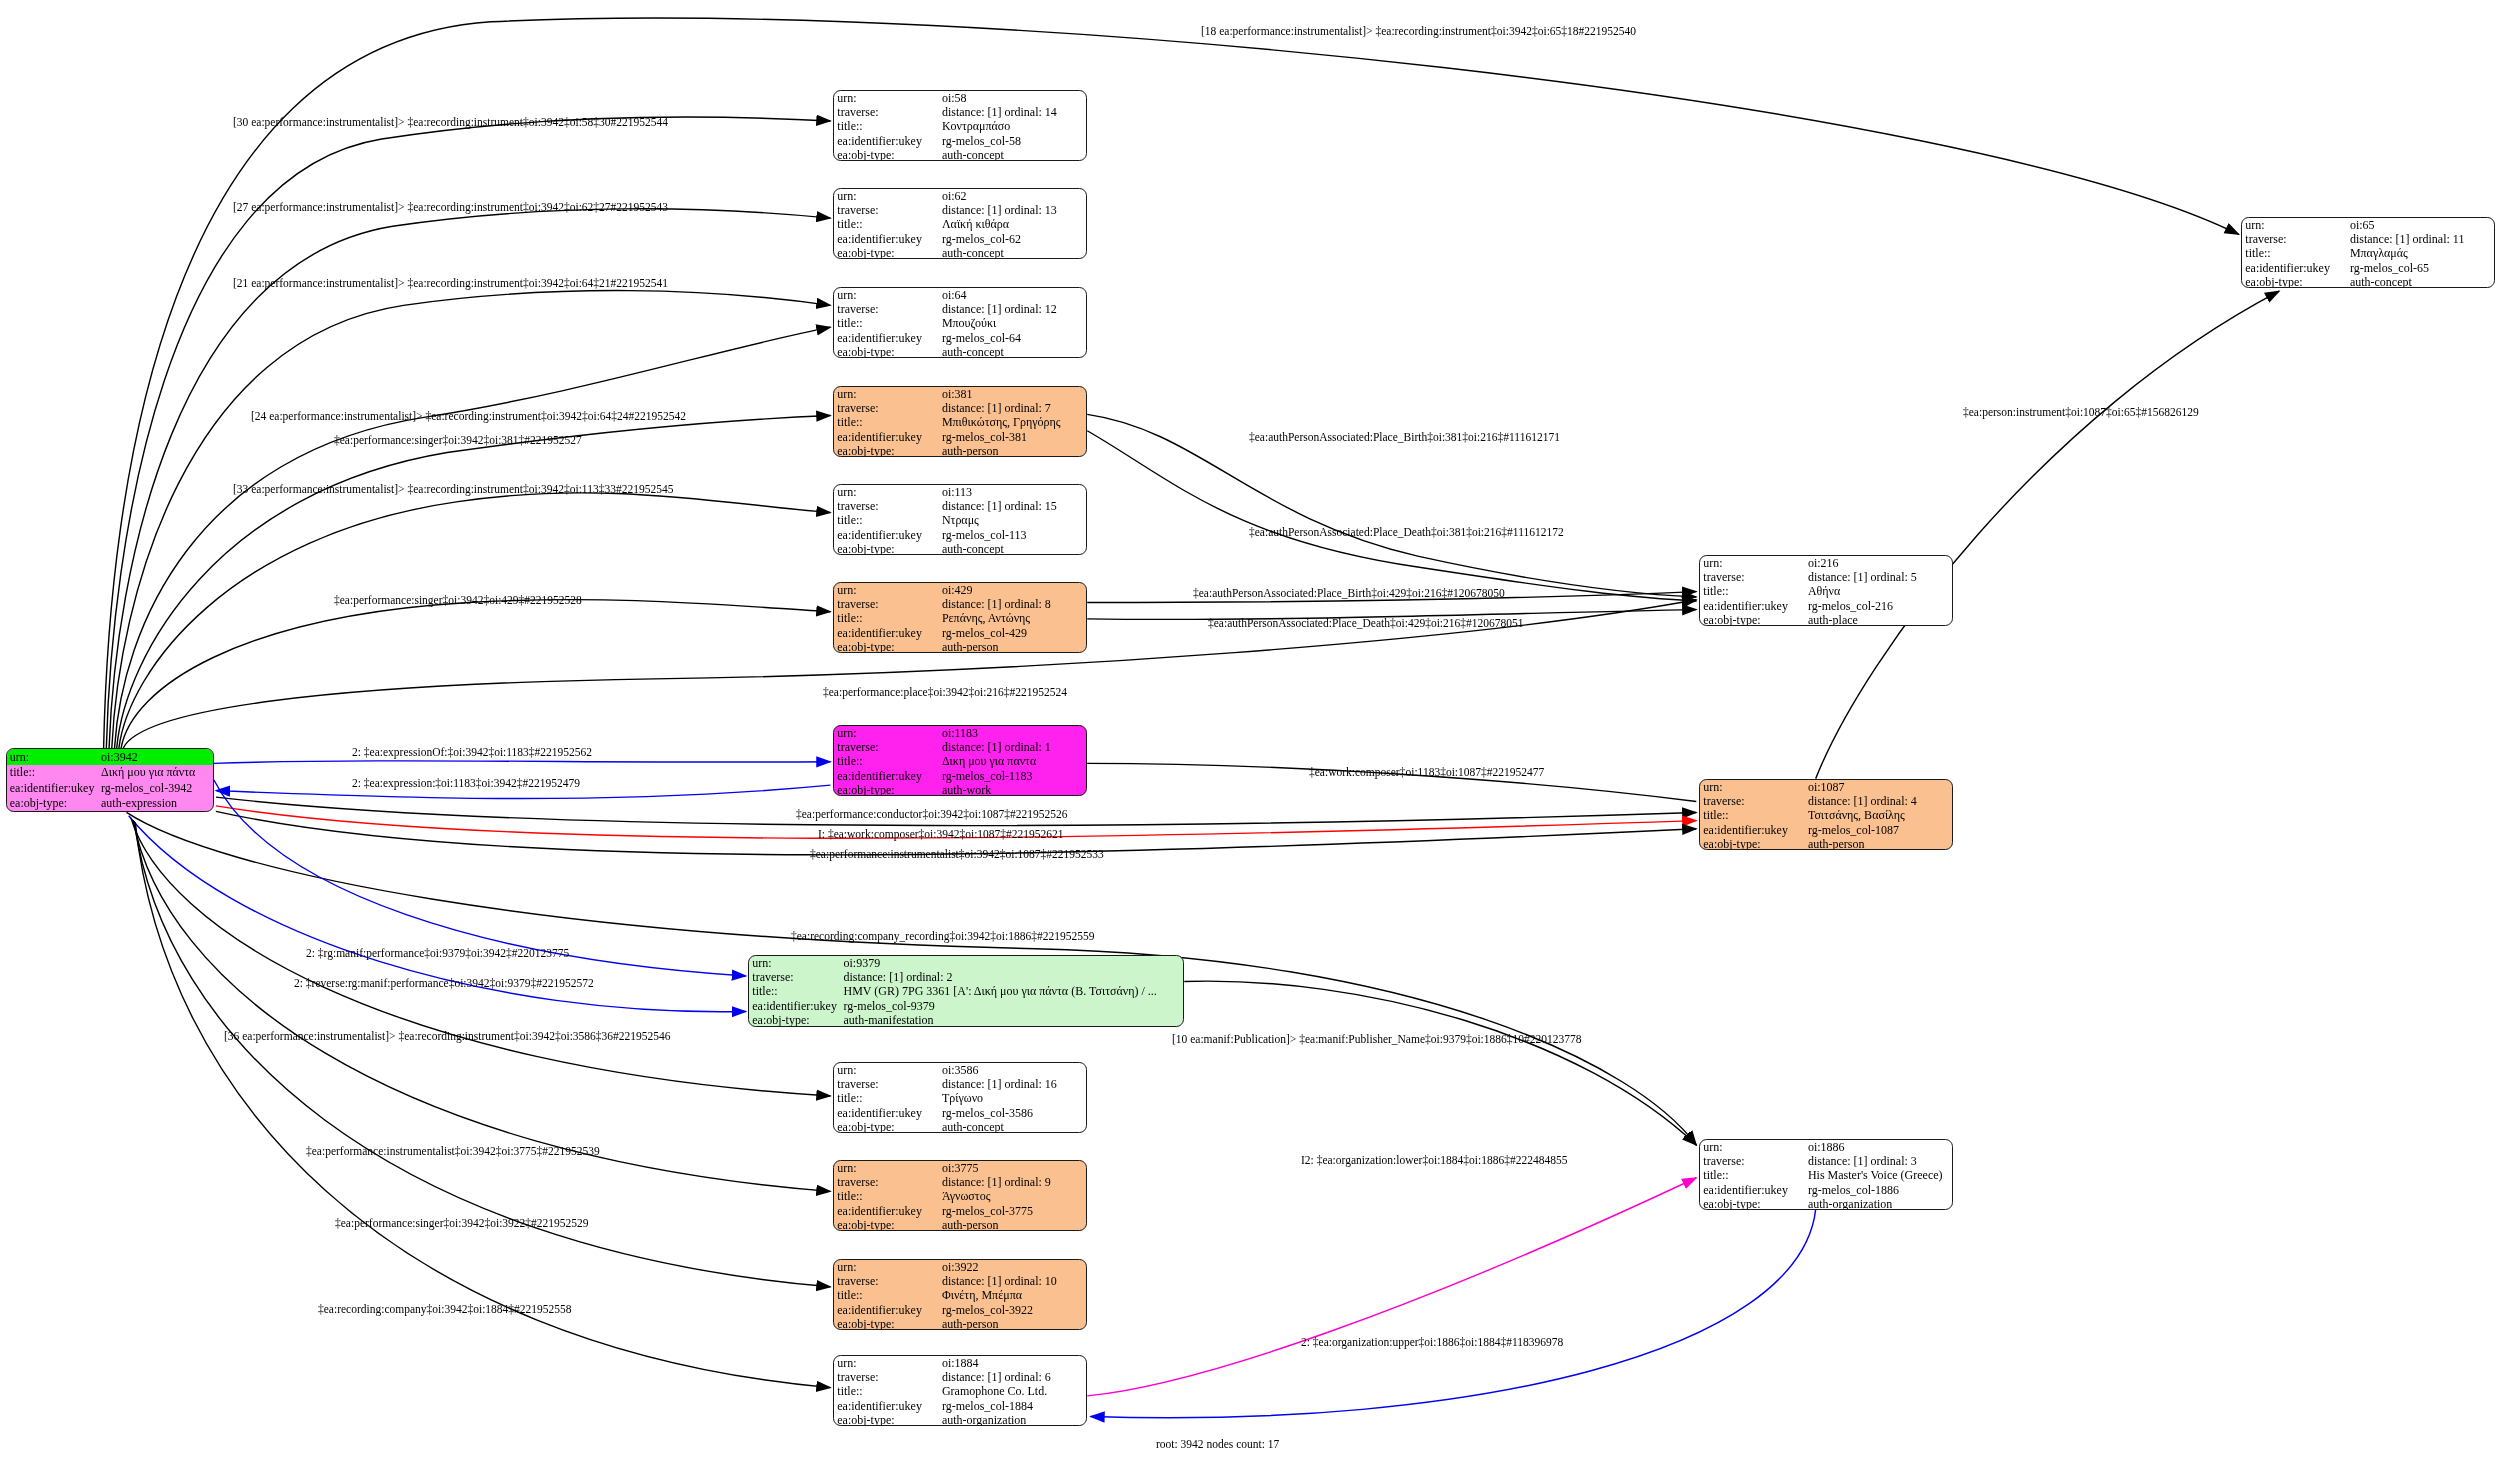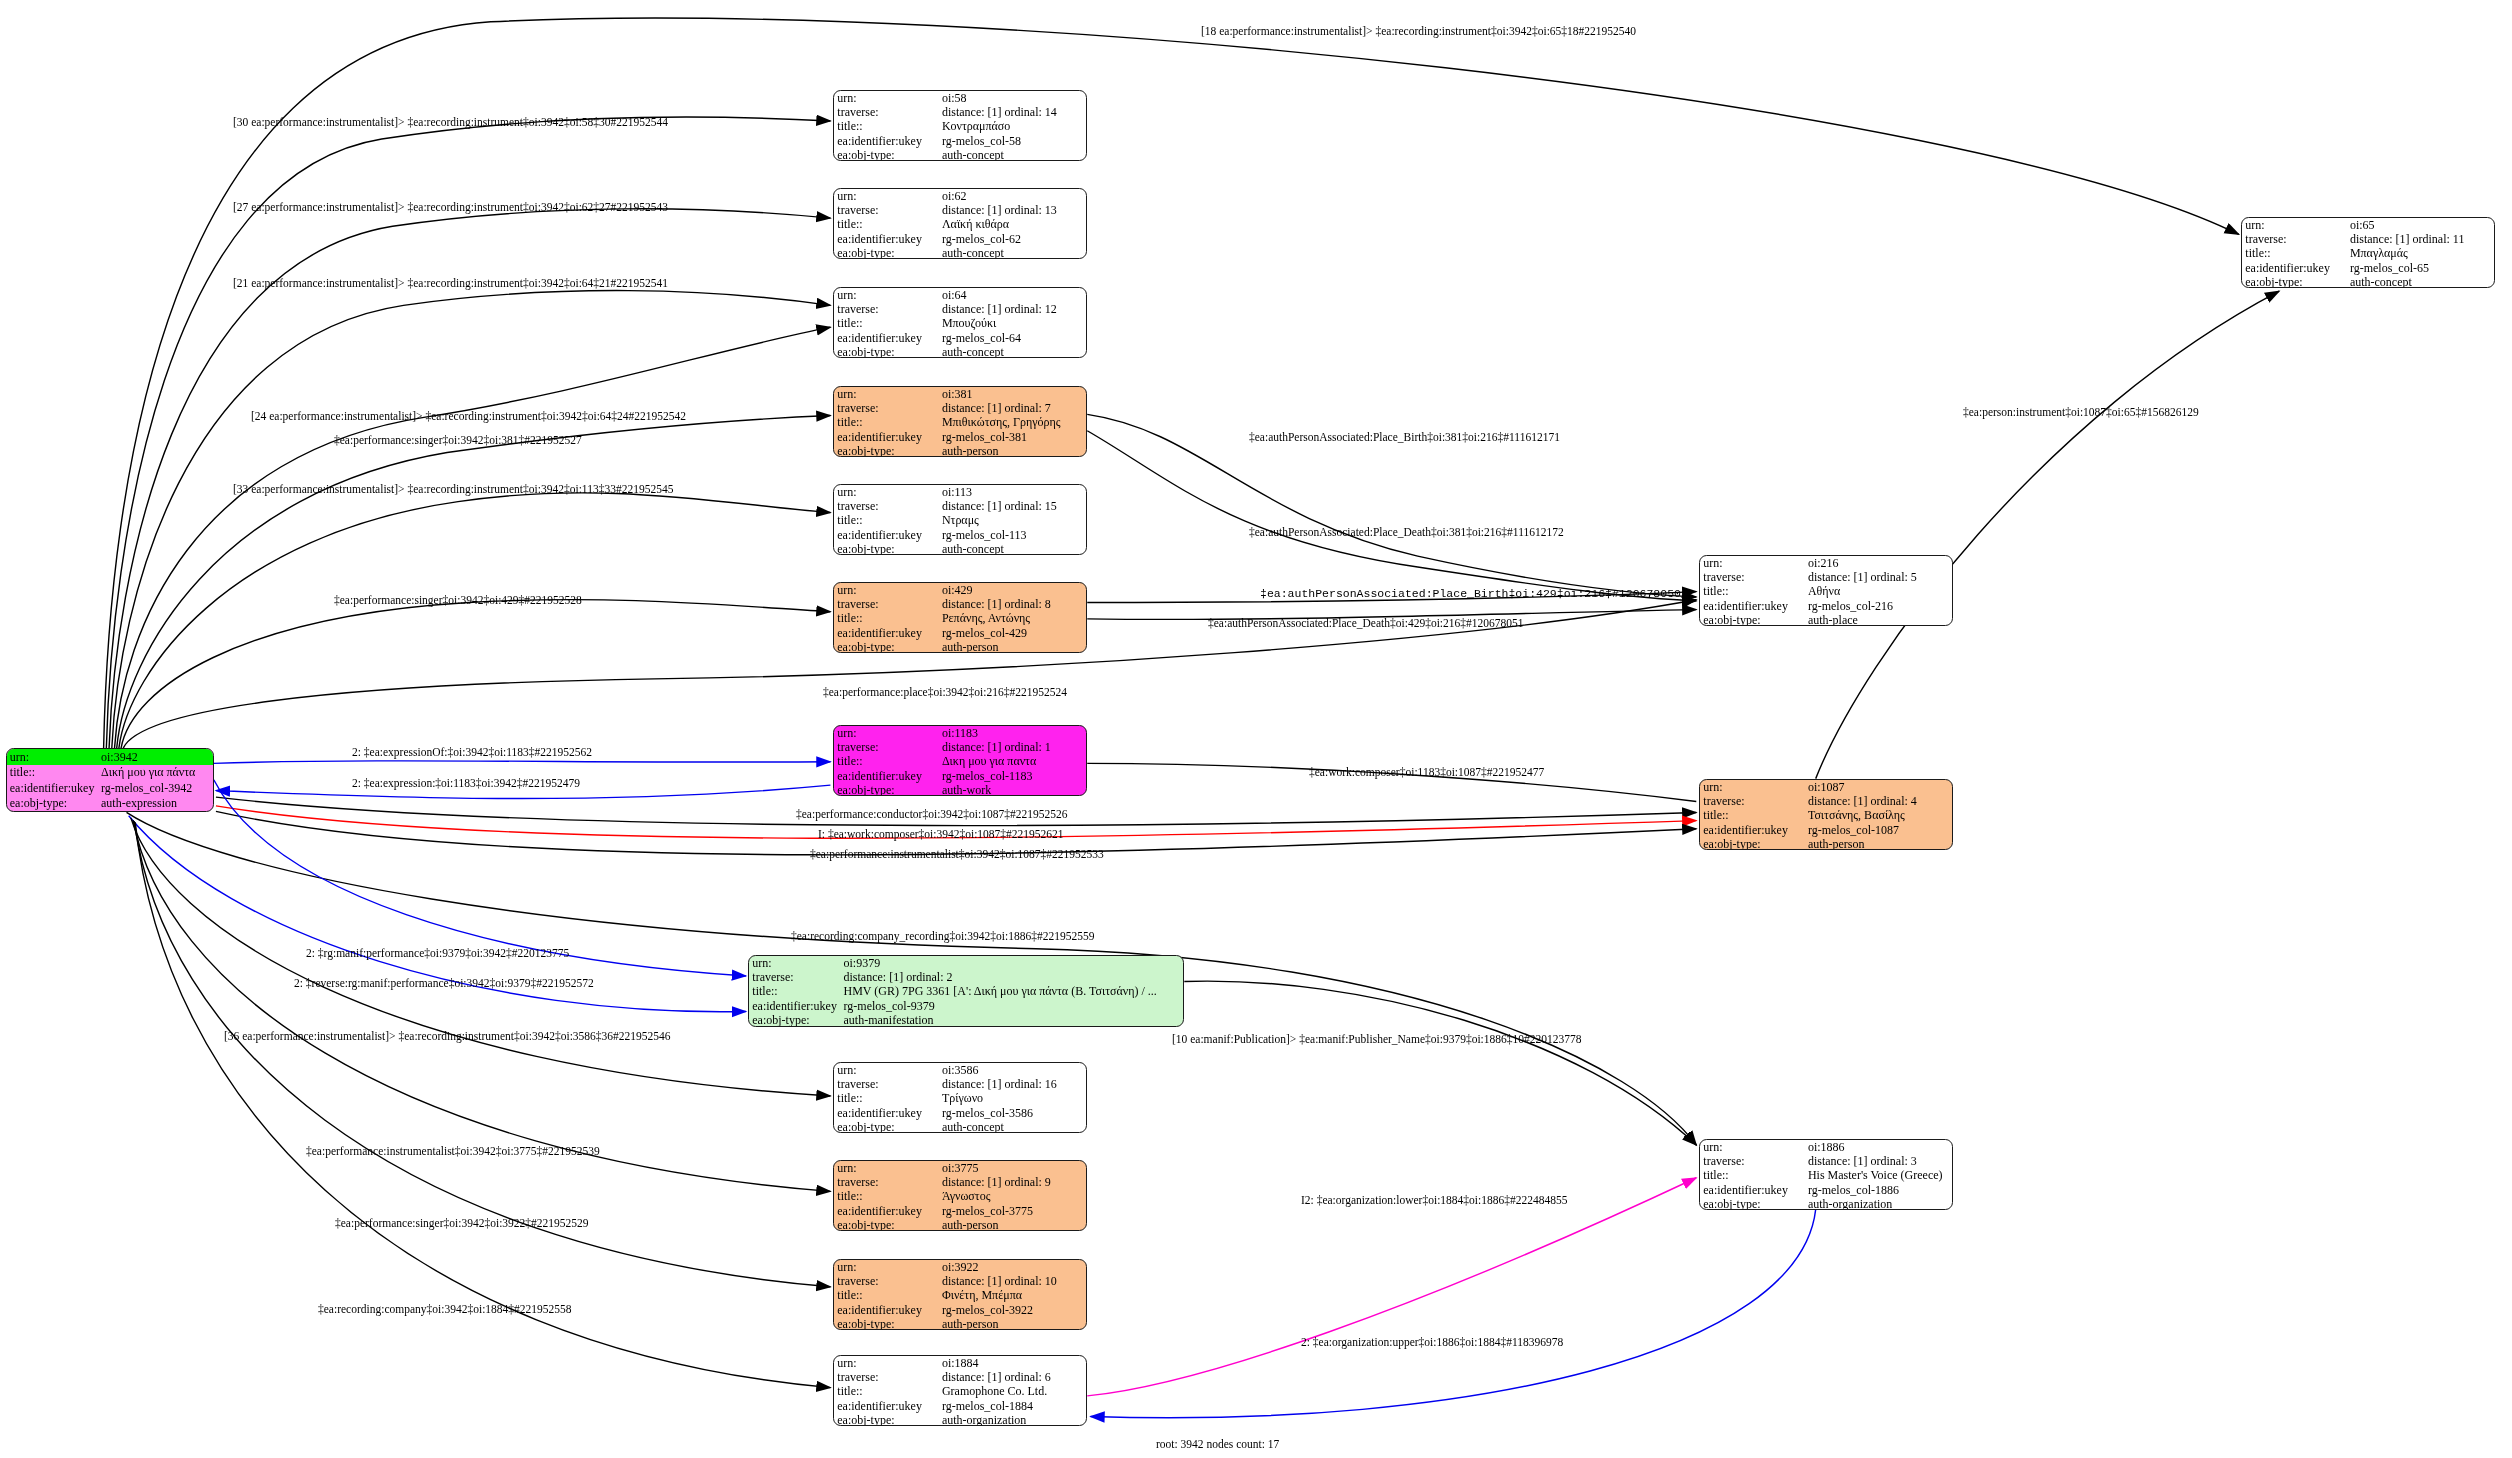--- a/index.html
+++ b/index.html
@@ -551,37 +551,37 @@
       <div class="elabel" style="left: 1201px; top: 24.5px;">[18 ea:performance:instrumentalist]&gt; ‡ea:recording:instrument‡oi:3942‡oi:65‡18#221952540</div>
       <div class="elabel" style="left: 233px; top: 116px;">[30 ea:performance:instrumentalist]&gt; ‡ea:recording:instrument‡oi:3942‡oi:58‡30#221952544</div>
       <div class="elabel" style="left: 233px; top: 201px;">[27 ea:performance:instrumentalist]&gt; ‡ea:recording:instrument‡oi:3942‡oi:62‡27#221952543</div>
       <div class="elabel" style="left: 233px; top: 277px;">[21 ea:performance:instrumentalist]&gt; ‡ea:recording:instrument‡oi:3942‡oi:64‡21#221952541</div>
       <div class="elabel" style="left: 233px; top: 410px; padding-left: 18px;">[24 ea:performance:instrumentalist]&gt; ‡ea:recording:instrument‡oi:3942‡oi:64‡24#221952542</div>
       <div class="elabel" style="left: 334px; top: 434px;">‡ea:performance:singer‡oi:3942‡oi:381‡#221952527</div>
       <div class="elabel" style="left: 233px; top: 483px;">[33 ea:performance:instrumentalist]&gt; ‡ea:recording:instrument‡oi:3942‡oi:113‡33#221952545</div>
       <div class="elabel" style="left: 334px; top: 594px;">‡ea:performance:singer‡oi:3942‡oi:429‡#221952528</div>
       <div class="elabel" style="left: 1249px; top: 431px;">‡ea:authPersonAssociated:Place_Birth‡oi:381‡oi:216‡#111612171</div>
       <div class="elabel" style="left: 1249px; top: 526px;">‡ea:authPersonAssociated:Place_Death‡oi:381‡oi:216‡#111612172</div>
-      <div class="elabel" style="left: 1260px; top: 587px; font-family: Liberation Mono, monospace;">‡ea:authPersonAssociated:Place_Birth‡oi:429‡oi:216‡#120678050</div>
+      <div class="elabel" style="left: 1193px; top: 587px;">‡ea:authPersonAssociated:Place_Birth‡oi:429‡oi:216‡#120678050</div>
       <div class="elabel" style="left: 1208px; top: 617px;">‡ea:authPersonAssociated:Place_Death‡oi:429‡oi:216‡#120678051</div>
       <div class="elabel" style="left: 823px; top: 686px;">‡ea:performance:place‡oi:3942‡oi:216‡#221952524</div>
       <div class="elabel" style="left: 1963px; top: 406px;">‡ea:person:instrument‡oi:1087‡oi:65‡#156826129</div>
       <div class="elabel" style="left: 352px; top: 746px;">2: ‡ea:expressionOf:‡oi:3942‡oi:1183‡#221952562</div>
       <div class="elabel" style="left: 352px; top: 777px;">2: ‡ea:expression:‡oi:1183‡oi:3942‡#221952479</div>
       <div class="elabel" style="left: 1309px; top: 766px; text-align: center;">‡ea:work:composer‡oi:1183‡oi:1087‡#221952477</div>
       <div class="elabel" style="left: 796px; top: 808px;">‡ea:performance:conductor‡oi:3942‡oi:1087‡#221952526</div>
       <div class="elabel" style="left: 818px; top: 828px;">I: ‡ea:work:composer‡oi:3942‡oi:1087‡#221952621</div>
       <div class="elabel" style="left: 781px; top: 848px; margin-left: 29px;">‡ea:performance:instrumentalist‡oi:3942‡oi:1087‡#221952533</div>
       <div class="elabel" style="left: 791px; top: 930px;">‡ea:recording:company_recording‡oi:3942‡oi:1886‡#221952559</div>
       <div class="elabel" style="left: 306px; top: 947px;">2: ‡rg:manif:performance‡oi:9379‡oi:3942‡#220123775</div>
       <div class="elabel" style="left: 294px; top: 977px;">2: ‡reverse:rg:manif:performance‡oi:3942‡oi:9379‡#221952572</div>
       <div class="elabel" style="left: 224px; top: 1030px;">[36 ea:performance:instrumentalist]&gt; ‡ea:recording:instrument‡oi:3942‡oi:3586‡36#221952546</div>
       <div class="elabel" style="left: 1172px; top: 1033px;">[10 ea:manif:Publication]&gt; ‡ea:manif:Publisher_Name‡oi:9379‡oi:1886‡10#220123778</div>
       <div class="elabel" style="left: 306px; top: 1145px;">‡ea:performance:instrumentalist‡oi:3942‡oi:3775‡#221952539</div>
       <div class="elabel" style="left: 335px; top: 1217px;">‡ea:performance:singer‡oi:3942‡oi:3922‡#221952529</div>
       <div class="elabel" style="left: 318px; top: 1303px;">‡ea:recording:company‡oi:3942‡oi:1884‡#221952558</div>
-      <div class="elabel" style="left: 1301px; top: 1194px;">I2: ‡ea:organization:lower‡oi:1884‡oi:1886‡#222484855</div>
+      <div class="elabel" style="left: 1301px; top: 1154px;">I2: ‡ea:organization:lower‡oi:1884‡oi:1886‡#222484855</div>
       <div class="elabel" style="left: 1301px; top: 1336px;">2: ‡ea:organization:upper‡oi:1886‡oi:1884‡#118396978</div>
     </div>
 
   <div class="footer" style="left:1156px;top:1438px;">root: 3942 nodes count: 17</div>
 </div>
 
 
 </body></html>

